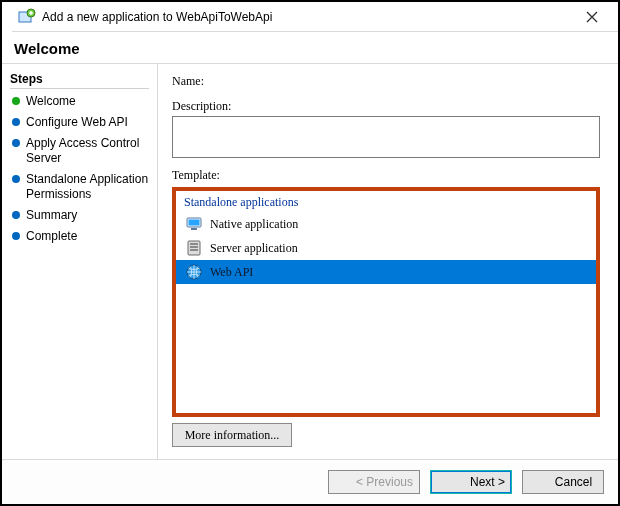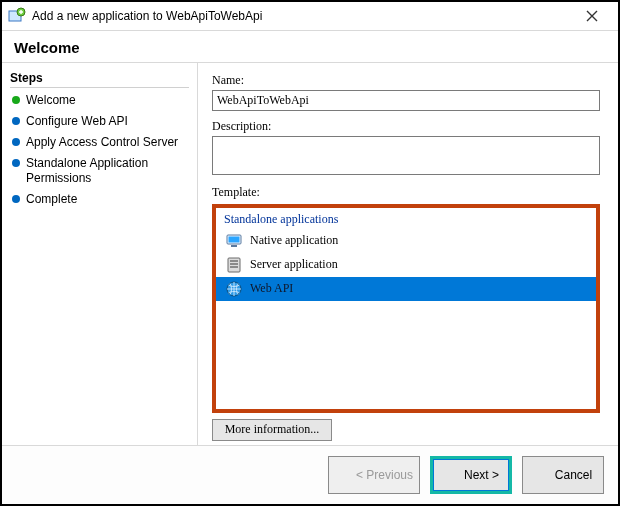--- a/index.html
+++ b/index.html
@@ -16,20 +16,21 @@
     border: 2px solid #000;
     width: 620px; height: 506px;
     display: flex; flex-direction: column;
   }
   .titlebar {
     height: 30px;
     display: flex; align-items: center;
     padding: 0 6px;
     border-bottom: 1px solid #d9d9d9;
     background: #fff;
+    margin-left: 10px;
   }
   .titlebar .titlebar-icon {
     width: 18px; height: 18px;
     margin-right: 6px;
     display:flex;align-items:center;justify-content:center;
   }
   .titlebar .titlebar-title {
     flex: 0 1 auto;
     font-size: 12px;
   }
@@ -46,21 +47,21 @@
   .header-band h1 {
     margin:0; font-size: 15px; font-weight: bold;
   }
   .body {
     flex:1 1 auto;
     display:flex;
     border-top: 1px solid #d9d9d9;
     overflow:hidden;
   }
   .sidebar {
-    width: 196px;
+    width: 156px;
     border-right: 1px solid #d9d9d9;
     padding: 6px 8px;
   }
   .sidebar .steps-heading {
     font-weight: bold;
     font-size: 12px;
     margin: 2px 0 2px 0;
     border-bottom: 1px solid #d0d0d0;
     padding-bottom: 2px;
   }
@@ -133,30 +134,31 @@
     text-align:center;
     cursor:pointer;
   }
   .footer {
     border-top: 1px solid #d9d9d9;
     padding: 10px 14px;
     display:flex; justify-content:flex-end; gap:10px;
     background:#fdfdfd;
   }
   .dlg-btn {
-    min-width: 82px; height: 38px;
+    min-width: 82px; height: 24px;
     border: 1px solid #8a8a8a;
     background: #e6e6e6;
     font: inherit;
     cursor:pointer;
     padding-left:27px;
   }
   .dlg-btn.default {
-    border: 3px solid #14b8a6;
+    border: 1px solid #14b8a6;
     box-shadow: inset 0 0 0 1px #0078d7;
+    text-align: right;
   }
   .dlg-btn[disabled] {
     color: #9a9a9a;
     background:#efefef;
     cursor:default;
   }
 </style>
 </head>
 <body>
 
@@ -197,27 +199,30 @@
       <div class="step-item">
         <span class="bullet blue"></span>
         <span class="step-label">Apply Access Control Server</span>
       </div>
       <div class="step-item">
         <span class="bullet blue"></span>
         <span class="step-label">Standalone Application Permissions</span>
       </div>
       <div class="step-item">
         <span class="bullet blue"></span>
+        <span class="step-label">Summary</span>
+      </div>
+      <div class="step-item">
+        <span class="bullet blue"></span>
         <span class="step-label">Complete</span>
       </div>
     </div>
 
     <div class="main">
       <label class="field-label">Name:</label>
-      <input class="text-input" type="text" value="WebApiToWebApi" style="">
 
       <label class="field-label" style="margin-top:8px">Description:</label>
       <textarea class="desc-box" value="" style=""></textarea>
 
       <label class="field-label" style="margin-top:10px">Template:</label>
       <div class="template-box">
         <div class="group-header">Standalone applications</div>
 
         <div class="tmpl-item">
           <span class="tmpl-icon">

